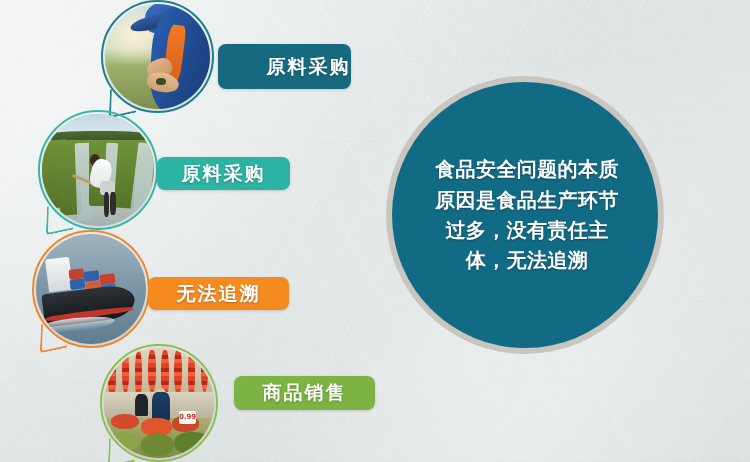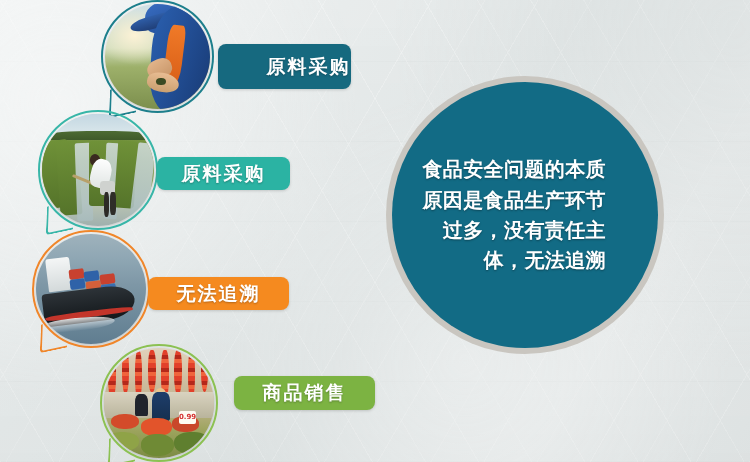--- a/index.html
+++ b/index.html
@@ -43,22 +43,22 @@
     border-radius:50%;
     background:#126b85;
     box-shadow:0 0 0 6px #c9c6c0, 0 1px 4px rgba(0,0,0,.18);
     display:flex;align-items:center;justify-content:flex-start;
   }
   .big-circle-text{
     color:#ffffff;
     font-size:20px;line-height:1.52;
     font-weight:700;
     width:198px;
-    margin-left:16px;
-    text-align:right;
+    margin-left:36px;
+    text-align:center;
     letter-spacing:.4px;
     text-shadow:0 1px 2px rgba(0,0,0,.35);
     white-space:pre-wrap;
   }
 
   
   .bubble{
     position:absolute;border-radius:50%;overflow:visible;
   }
   .bubble .disc{

